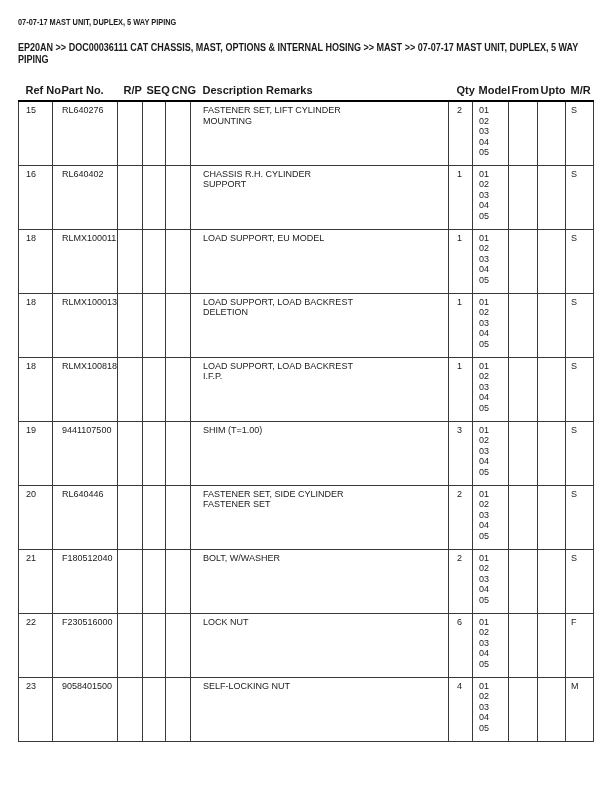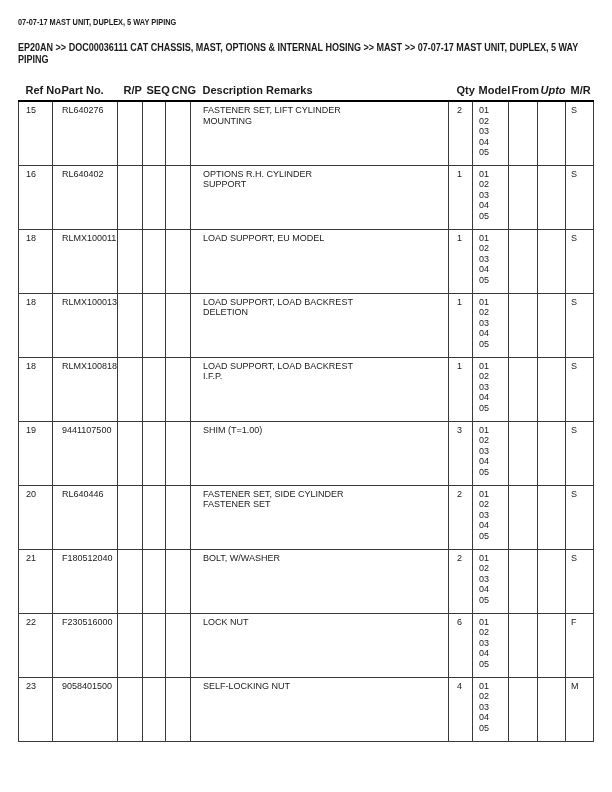--- a/index.html
+++ b/index.html
@@ -66,21 +66,21 @@
   
   .c-ref   { padding-left: 7px  !important; }
   .c-part  { padding-left: 9px  !important; margin-top: 38px; }
   .c-rp    { padding-left: 6px  !important; }
   .c-seq   { padding-left: 4px  !important; margin-left: 32px; }
   .c-cng   { padding-left: 6px  !important; }
   .c-desc  { padding-left: 12px !important; }
   .c-qty   { padding-left: 8px  !important; }
   .c-model { padding-left: 6px  !important; }
   .c-from  { padding-left: 3px  !important; }
-  .c-upto  { padding-left: 3px  !important; font-style: italic; }
+  .c-upto  { padding-left: 3px  !important; }
   .c-mr    { padding-left: 5px  !important; margin-top: 12px; }
 </style>
 </head>
 <body>
 
 <div class="page">
 
   <div class="doc-title">07-07-17 MAST UNIT, DUPLEX, 5 WAY PIPING</div>
 
   <div class="breadcrumb">
@@ -140,21 +140,21 @@
     <td class="c-upto"></td>
     <td class="c-mr">S</td>
   </tr>
         <tr class="body-row">
     <td class="c-ref">16</td>
     <td class="c-part">RL640402</td>
     <td class="c-rp"></td>
     <td class="c-seq"></td>
     <td class="c-cng"></td>
     <td class="c-desc">
-      <div>OPTIONS R.H. CYLINDER</div>
+      <div>CHASSIS R.H. CYLINDER</div>
       <div>SUPPORT</div>
     </td>
     <td class="c-qty">1</td>
     <td class="c-model">
             <div>01</div>
             <div>02</div>
             <div>03</div>
             <div>04</div>
             <div>05</div>
           </td>

